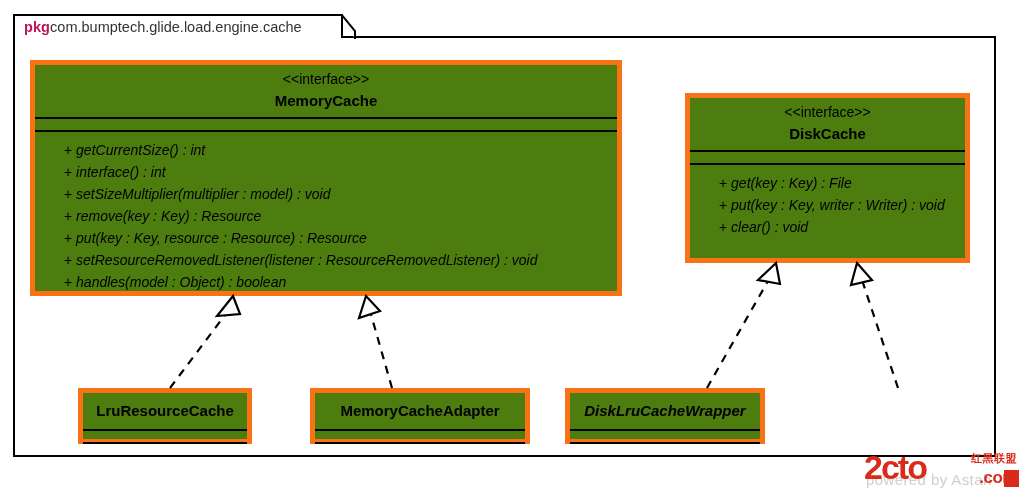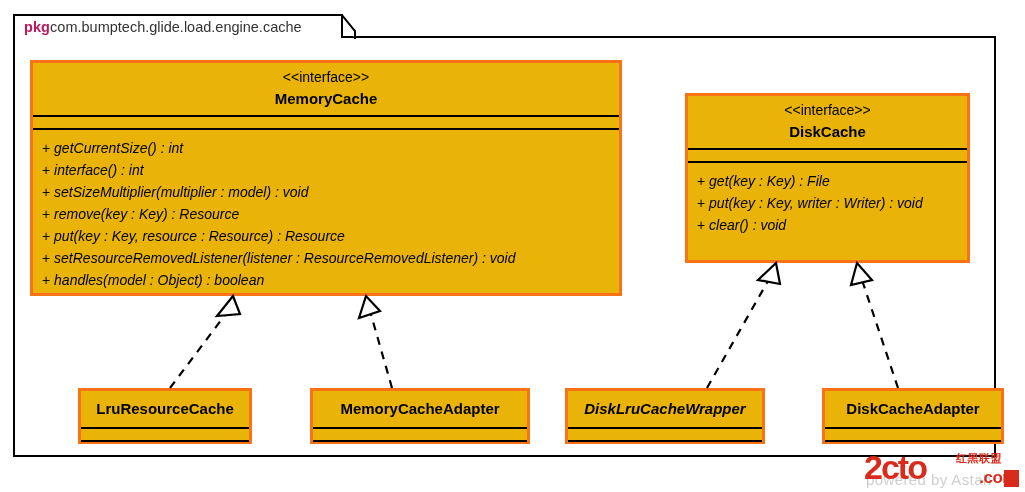--- a/index.html
+++ b/index.html
@@ -73,22 +73,22 @@
     top: 34px;
     width: 326px;
     height: 5px;
     background: #ffffff;
     z-index: 3;
   }
 
   
   .uml-box {
     position: absolute;
-    background: #eab308;
-    border: 3px solid #f97316;
+    background: #4d7c0f;
+    border: 5px solid #f97316;
     box-sizing: border-box;
     z-index: 2;
   }
   .uml-head {
     padding: 6px 6px 7px 6px;
     text-align: center;
     line-height: 1.28;
   }
   .uml-stereo {
     font-size: 14px;
@@ -99,20 +99,21 @@
     font-weight: bold;
     color: #000000;
     margin-top: 2px;
   }
   .uml-sep {
     height: 0;
     border-top: 2px solid #000000;
   }
   .uml-compartment {
     padding: 7px 8px 9px 0;
+    margin-left: 20px;
   }
   .uml-empty {
     height: 11px;
   }
   .uml-member {
     font-size: 14px;
     line-height: 22px;
     padding-left: 9px;
     white-space: nowrap;
     color: #000000;
@@ -176,21 +177,21 @@
     position: absolute;
     right: 2px;
     top: 18px;
     font-size: 17px;
     font-weight: bold;
     color: #d92b1c;
     letter-spacing: -0.5px;
   }
   .wm-cn {
     position: absolute;
-    right: 17px;
+    right: 2px;
     top: 1px;
     font-size: 11px;
     font-weight: bold;
     color: #d92b1c;
     letter-spacing: 0.5px;
     font-family: "DejaVu Sans", sans-serif;
   }
   .wm-sq {
     position: absolute;
     right: 0px;
@@ -302,29 +303,20 @@
   <div class="uml-box uml-simple" style="left:565px; top:388px; width:200px; height:56px;font-style:italic;">
     <div class="uml-head">
       <div class="uml-name">DiskLruCacheWrapper</div>
     </div>
     <div class="uml-sep"></div>
     <div class="uml-empty"></div>
     <div class="uml-sep"></div>
     <div class="uml-empty"></div>
   </div>
 
-  <div class="uml-box uml-simple" style="left:822px; top:388px; width:182px; height:56px;">
-    <div class="uml-head">
-      <div class="uml-name">DiskCacheAdapter</div>
-    </div>
-    <div class="uml-sep"></div>
-    <div class="uml-empty"></div>
-    <div class="uml-sep"></div>
-    <div class="uml-empty"></div>
-  </div>
 
   <svg class="links">
 
     <g>
       <line x1="170" y1="388" x2="228" y2="311" stroke="#000000" stroke-width="2.2" stroke-dasharray="8,7"></line>
       <polygon points="233,296 217,316 240,314" fill="#ffffff" stroke="#000000" stroke-width="2.2" stroke-linejoin="miter"></polygon>
     </g>
 
     <g>
       <line x1="392" y1="388" x2="370" y2="311" stroke="#000000" stroke-width="2.2" stroke-dasharray="8,7"></line>

